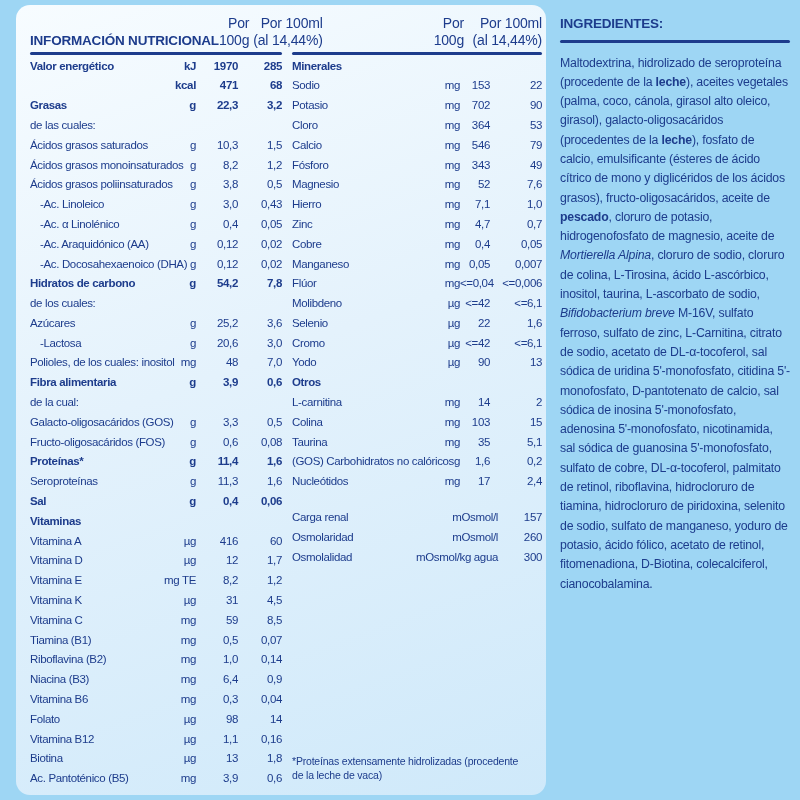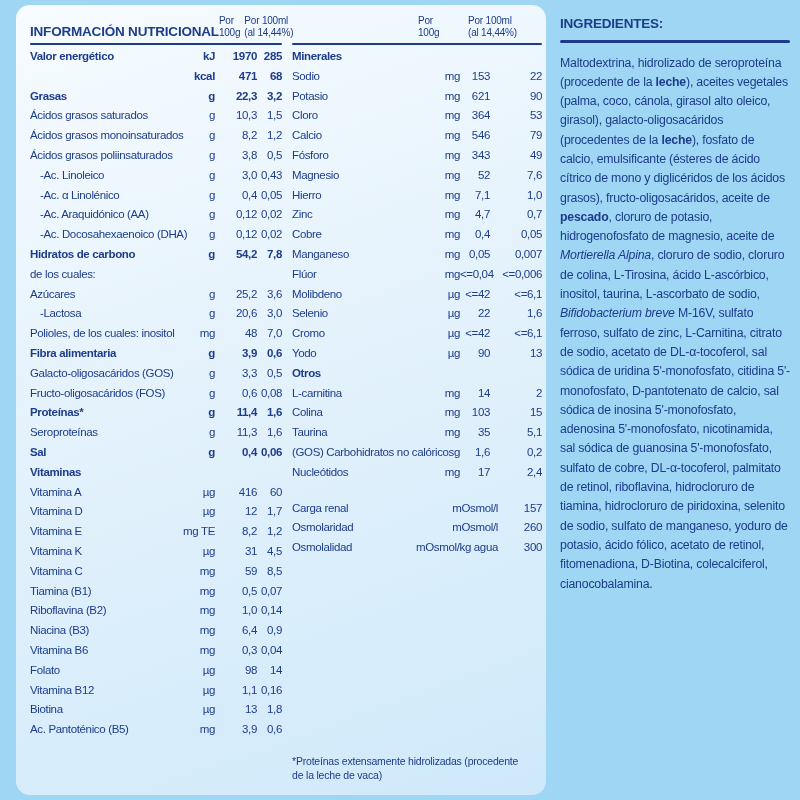--- a/index.html
+++ b/index.html
@@ -13,32 +13,32 @@
     position:absolute;left:16px;top:5px;width:530px;height:790px;
     background:linear-gradient(160deg,#f7fcff 0%,#e4f2fc 45%,#cfe9fa 100%);
     border-radius:14px;
     text-decoration:underline;
   }
   .col-left{position:absolute;left:14px;top:10px;width:252px;}
   .col-mid{position:absolute;left:276px;top:10px;width:250px;height:772px;display:flex;flex-direction:column;}
   .thead{display:flex;align-items:flex-end;padding-bottom:4px;}
   .thead .title{flex:1;font-weight:bold;font-size:13.5px;letter-spacing:-0.2px;white-space:nowrap;}
   .thead .spacer{flex:1;}
-  .hcol{font-size:10px;text-align:left;line-height:1.18;white-space:nowrap;letter-spacing:-0.2px;}
+  .hcol{font-size:14px;text-align:right;line-height:1.18;white-space:nowrap;letter-spacing:-0.2px;}
   .hcol.g{width:46px;}
   .hcol.ml{width:74px;margin-left:4px;}
   .rule{height:2.5px;background:#1d3c8c;margin-bottom:5px;border-radius:2px;}
   .row{display:flex;align-items:baseline;height:19.8px;white-space:nowrap;font-size:11.5px;letter-spacing:-0.35px;}
   .row .label{flex:1;min-width:0;text-align:left;}
   .row.indent .label{padding-left:10px;}
   .row.bold{font-weight:bold;}
   .cell{text-align:right;}
   .col-left .unit{width:32px;}
   .col-left .v1{width:42px;}
-  .col-left .v2{width:25px;}
+  .col-left .v2{width:44px;}
   .col-mid .tbl .unit{width:26px;}
   .col-mid .tbl .v1{width:30px;}
   .col-mid .tbl .v2{width:52px;}
   .osmo{margin-top:16px;}
   .osmo .unit{width:112px;}
   .osmo .v1{width:44px;}
   .osmo .v2{width:0px;}
   .footnote{
     margin-top:auto;font-size:10.5px;line-height:1.4;letter-spacing:-0.2px;
     white-space:normal;width:238px;padding-bottom:4px;
@@ -81,20 +81,26 @@
           <span class="cell v1">471</span>
           <span class="cell v2">68</span>
         </div>
         <div class="row bold">
           <span class="cell label">Grasas</span>
           <span class="cell unit">g</span>
           <span class="cell v1">22,3</span>
           <span class="cell v2">3,2</span>
         </div>
         <div class="row">
+          <span class="cell label">de las cuales:</span>
+          <span class="cell unit"></span>
+          <span class="cell v1"></span>
+          <span class="cell v2"></span>
+        </div>
+        <div class="row">
           <span class="cell label">Ácidos grasos saturados</span>
           <span class="cell unit">g</span>
           <span class="cell v1">10,3</span>
           <span class="cell v2">1,5</span>
         </div>
         <div class="row">
           <span class="cell label">Ácidos grasos monoinsaturados</span>
           <span class="cell unit">g</span>
           <span class="cell v1">8,2</span>
           <span class="cell v2">1,2</span>
@@ -157,20 +163,26 @@
           <span class="cell label">Polioles, de los cuales: inositol</span>
           <span class="cell unit">mg</span>
           <span class="cell v1">48</span>
           <span class="cell v2">7,0</span>
         </div>
         <div class="row bold">
           <span class="cell label">Fibra alimentaria</span>
           <span class="cell unit">g</span>
           <span class="cell v1">3,9</span>
           <span class="cell v2">0,6</span>
+        </div>
+        <div class="row">
+          <span class="cell label">de la cual:</span>
+          <span class="cell unit"></span>
+          <span class="cell v1"></span>
+          <span class="cell v2"></span>
         </div>
         <div class="row">
           <span class="cell label">Galacto-oligosacáridos (GOS)</span>
           <span class="cell unit">g</span>
           <span class="cell v1">3,3</span>
           <span class="cell v2">0,5</span>
         </div>
         <div class="row">
           <span class="cell label">Fructo-oligosacáridos (FOS)</span>
           <span class="cell unit">g</span>
@@ -304,21 +316,21 @@
         </div>
         <div class="row">
           <span class="cell label">Sodio</span>
           <span class="cell unit">mg</span>
           <span class="cell v1">153</span>
           <span class="cell v2">22</span>
         </div>
         <div class="row">
           <span class="cell label">Potasio</span>
           <span class="cell unit">mg</span>
-          <span class="cell v1">621</span>
+          <span class="cell v1">702</span>
           <span class="cell v2">90</span>
         </div>
         <div class="row">
           <span class="cell label">Cloro</span>
           <span class="cell unit">mg</span>
           <span class="cell v1">364</span>
           <span class="cell v2">53</span>
         </div>
         <div class="row">
           <span class="cell label">Calcio</span>

